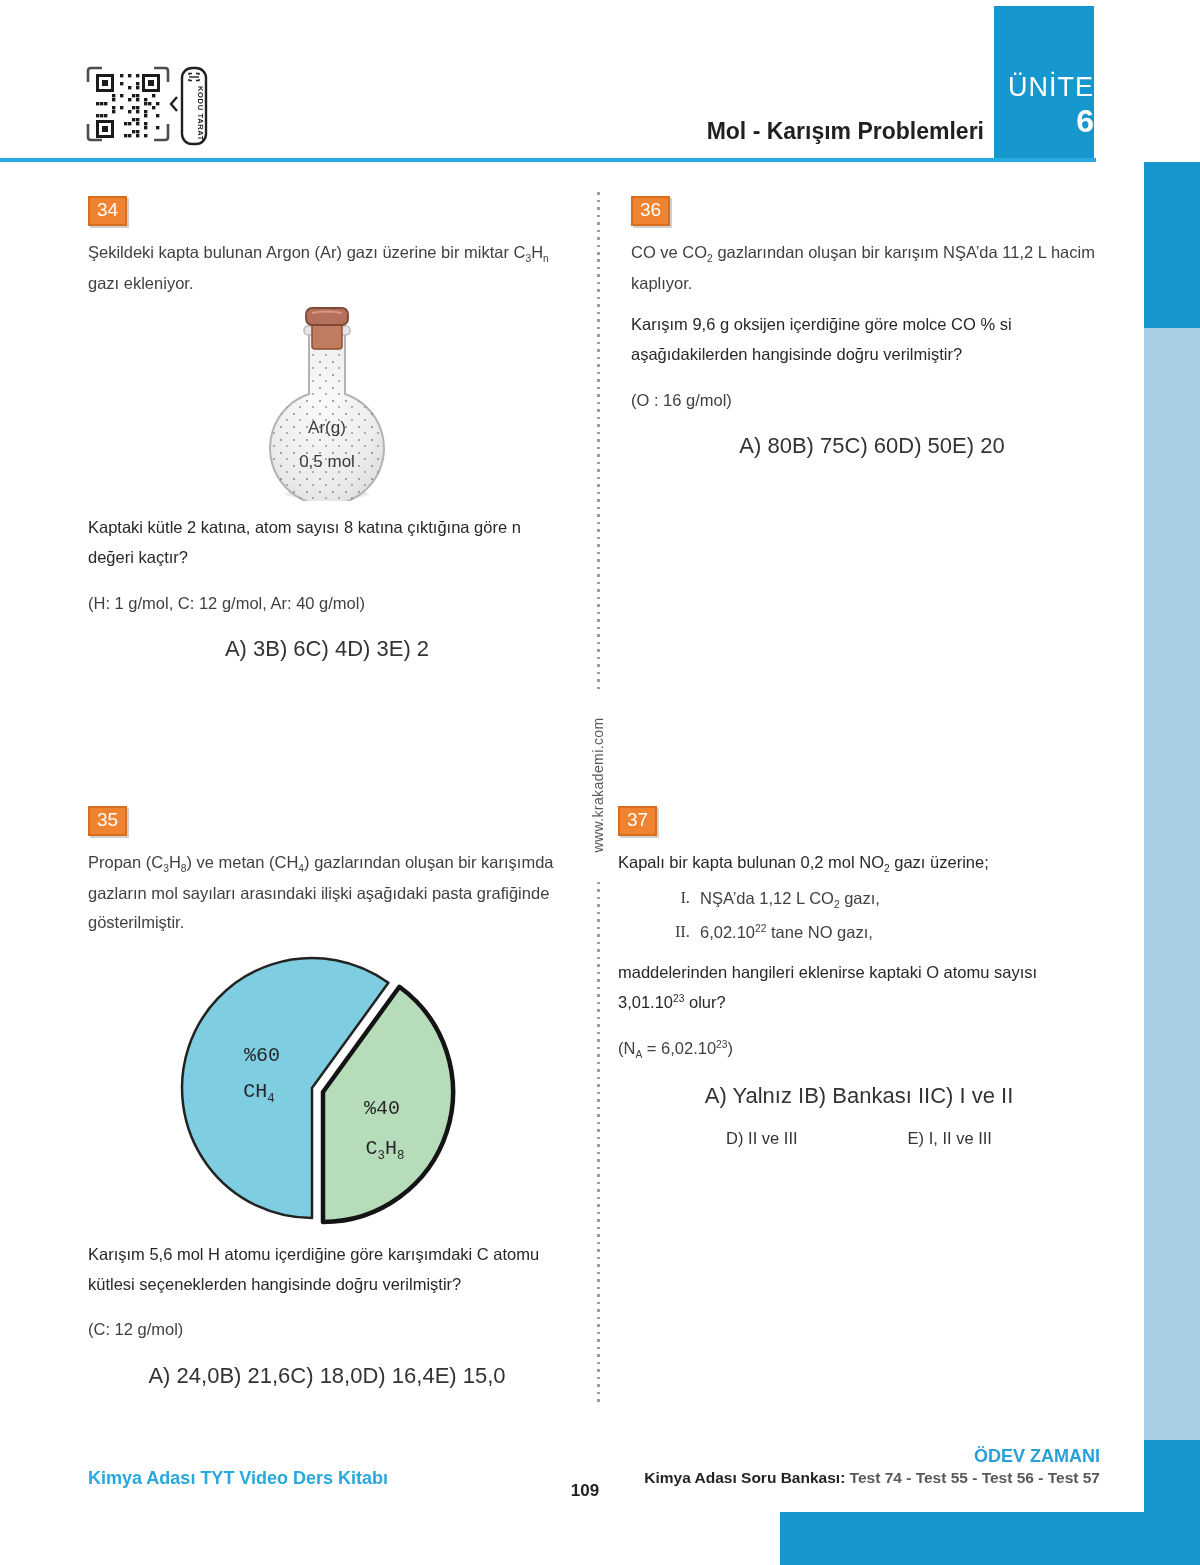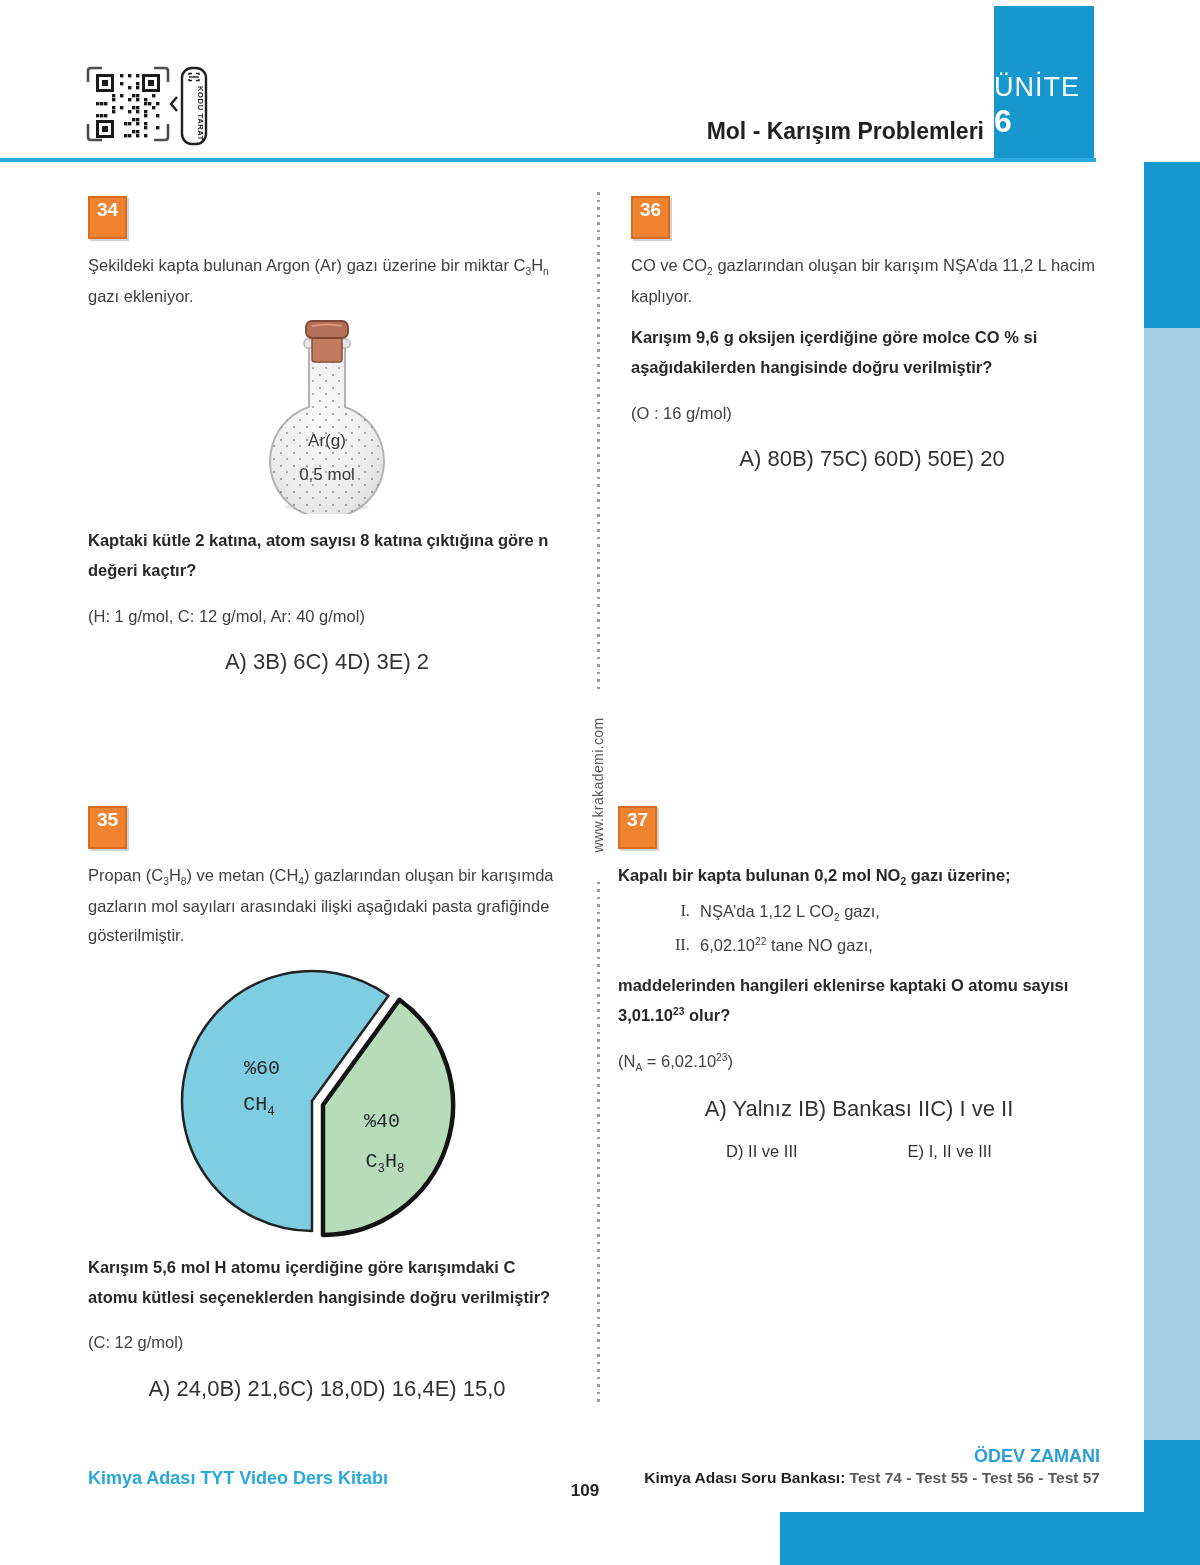--- a/index.html
+++ b/index.html
@@ -2,21 +2,21 @@
 <html><head>
 <meta charset="utf-8">
 <style>
   html,body{margin:0;padding:0;background:#ffffff;}
   .page{position:relative;width:1200px;height:1565px;background:#ffffff;overflow:hidden;
         font-family:"Liberation Sans",sans-serif;color:#403f41;}
 
   
   .header-rule{position:absolute;left:0;top:158px;width:1096px;height:4px;background:#2aa9de;}
   .unit-tab{position:absolute;left:994px;top:6px;width:100px;height:152px;background:#1697ce;
-            color:#fff;text-align:left;box-sizing:border-box;padding-top:68px;}
+            color:#fff;text-align:right;box-sizing:border-box;padding-top:68px;}
   .unit-label{font-size:27px;letter-spacing:1px;font-weight:normal;line-height:1;}
   .unit-number{font-size:32px;font-weight:bold;line-height:1.3;}
   .header-title{position:absolute;right:216px;top:118px;font-size:23px;font-weight:bold;color:#231f20;}
 
   .bar-dark-top{position:absolute;left:1144px;top:162px;width:56px;height:166px;background:#1697ce;}
   .bar-light{position:absolute;left:1144px;top:328px;width:56px;height:1112px;background:#a6cee4;}
   .bar-dark-bottom{position:absolute;left:1144px;top:1440px;width:56px;height:125px;background:#1697ce;}
   .bottom-block{position:absolute;left:780px;top:1512px;width:420px;height:53px;background:#1697ce;}
 
   
@@ -30,23 +30,23 @@
   .watermark span{transform:rotate(-90deg);white-space:nowrap;font-size:14px;color:#58595b;letter-spacing:.4px;}
 
   
   .question{position:absolute;box-sizing:border-box;}
   .q34{left:88px;top:196px;width:478px;}
   .q36{left:618px;top:196px;width:482px;margin-left:13px;}
   .q35{left:88px;top:806px;width:478px;}
   .q37{left:618px;top:806px;width:482px;}
 
   .q-badge{display:inline-block;background:#f0832f;border:2px solid #d96d1f;color:#fff;
-           font-size:19px;font-weight:bold;padding:1px 7px 16px;box-shadow:2px 2px 0 rgba(0,0,0,.18);text-align:center;}
+           font-size:19px;font-weight:normal;padding:1px 7px 3px;box-shadow:2px 2px 0 rgba(0,0,0,.18);text-align:center;}
   .q-text{font-size:16.5px;line-height:1.8;margin:12px 0 0;}
-  .q-bold{font-weight:bold;color:#29272a;}
+  .q-bold{font-weight:normal;color:#29272a;}
   .q-given{margin-top:16px;}
   .q-options{display:flex;justify-content:center;margin-top:18px;font-size:22px;color:#333234;}
   .q-options-center{display:flex;justify-content:center;gap:110px;margin-top:20px;font-size:16.5px;color:#333234;}
   sub{font-size:.62em;} sup{font-size:.62em;}
 
   .q-item{display:flex;margin:5px 0 0 38px;font-size:16.5px;line-height:1.7;}
   .q-item-num{width:34px;text-align:right;margin-right:10px;font-family:"Liberation Serif",serif;}
 
   
   .flask-wrap{position:relative;width:150px;height:195px;margin:8px auto 6px;}

